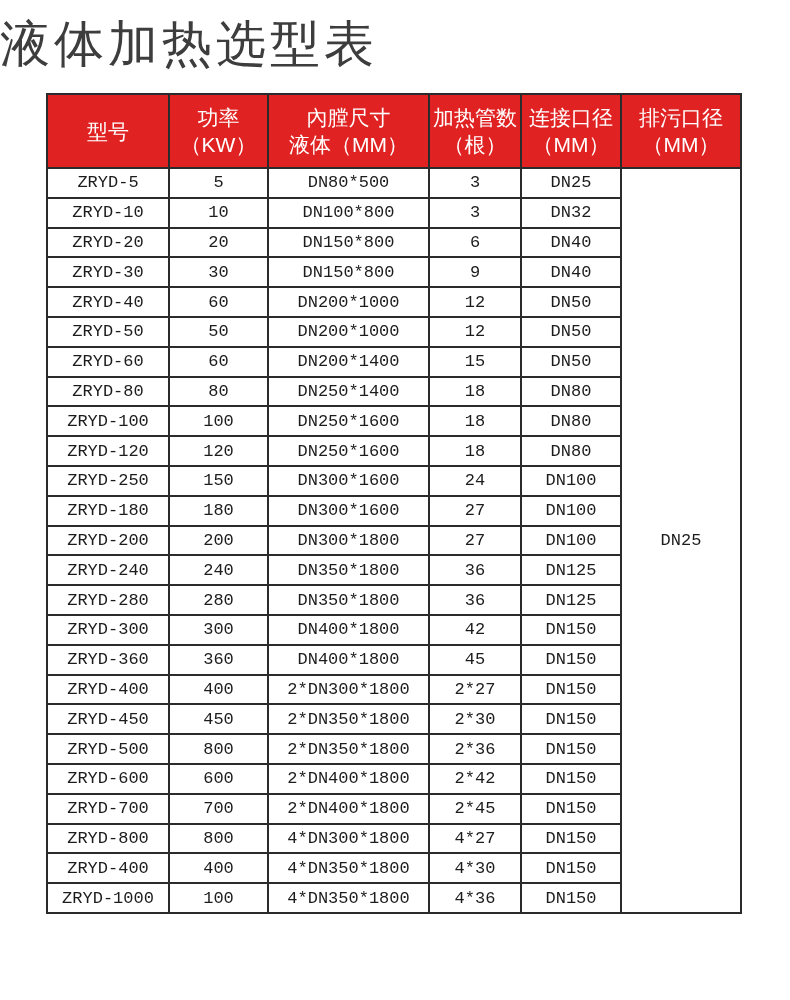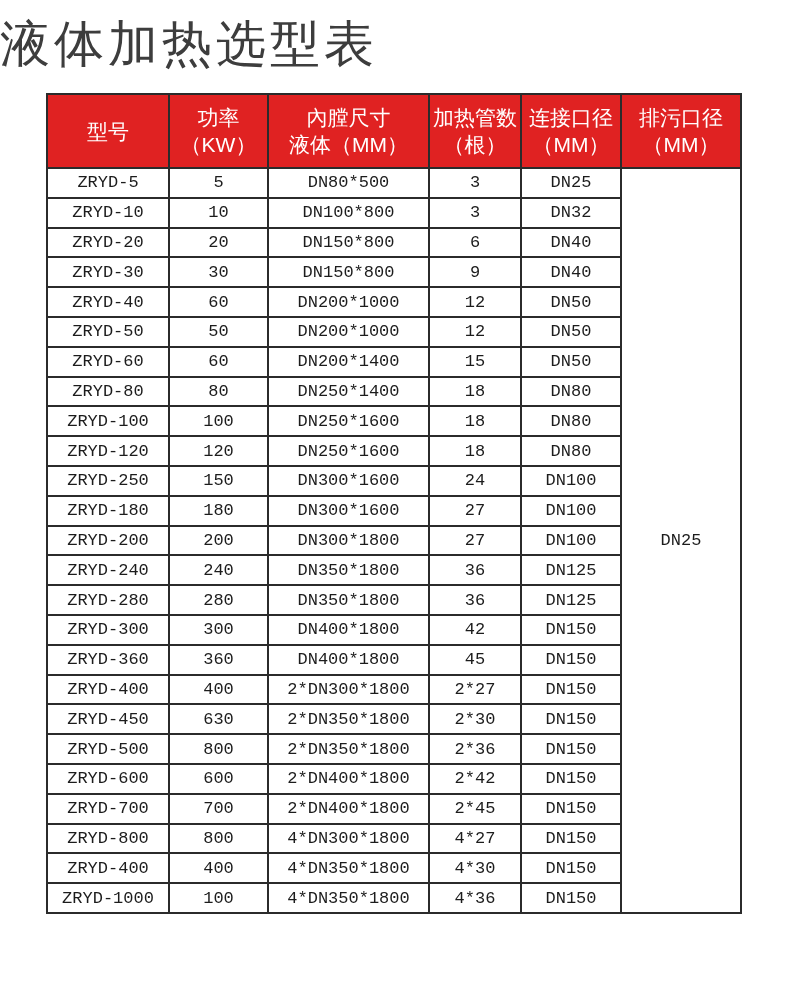--- a/index.html
+++ b/index.html
@@ -222,21 +222,21 @@
         </tr>
         <tr>
           <td>ZRYD-400</td>
           <td>400</td>
           <td>2*DN300*1800</td>
           <td>2*27</td>
           <td>DN150</td>
         </tr>
         <tr>
           <td>ZRYD-450</td>
-          <td>630</td>
+          <td>450</td>
           <td>2*DN350*1800</td>
           <td>2*30</td>
           <td>DN150</td>
         </tr>
         <tr>
           <td>ZRYD-500</td>
           <td>800</td>
           <td>2*DN350*1800</td>
           <td>2*36</td>
           <td>DN150</td>

